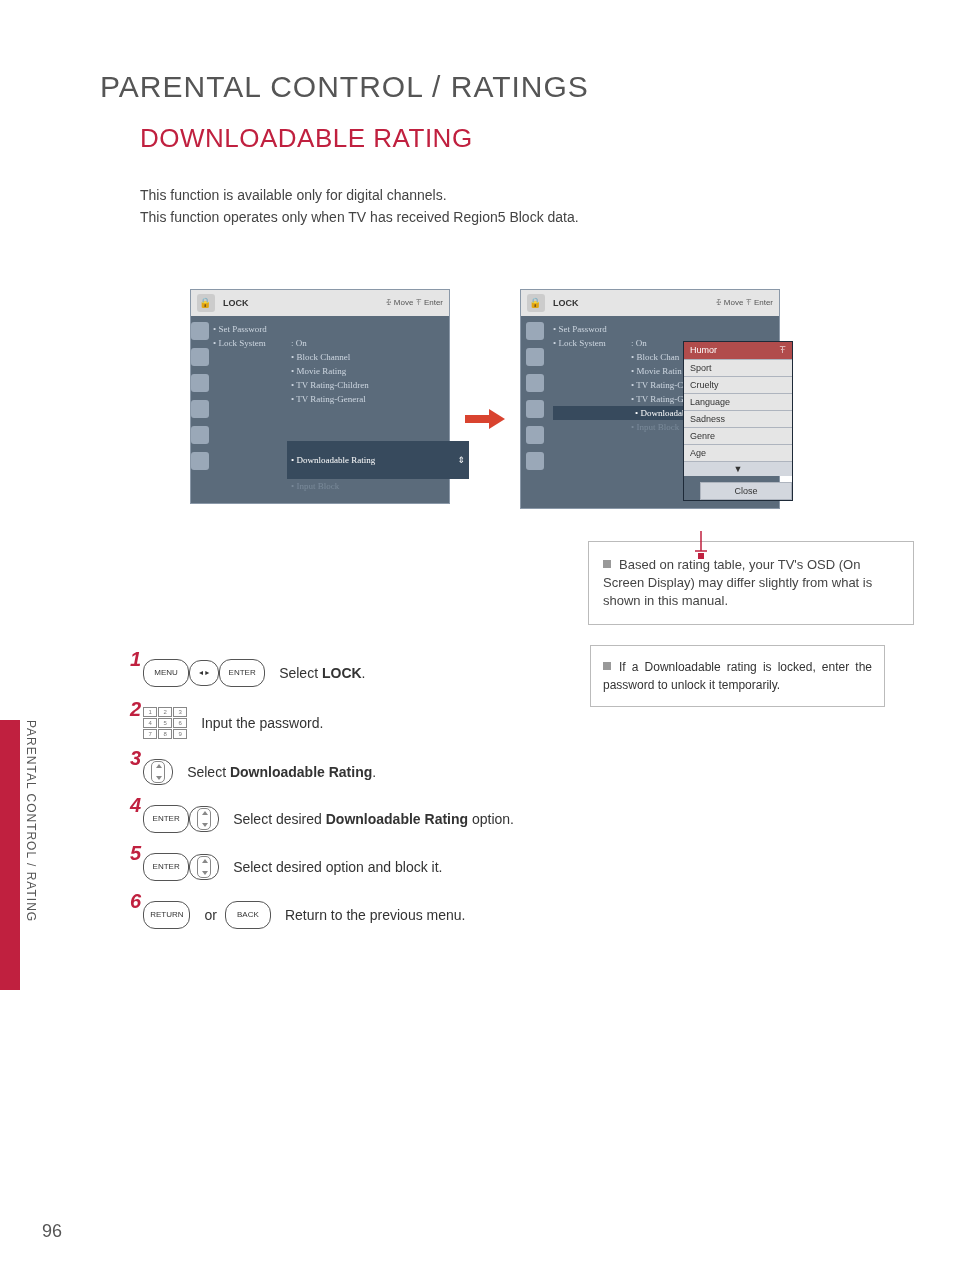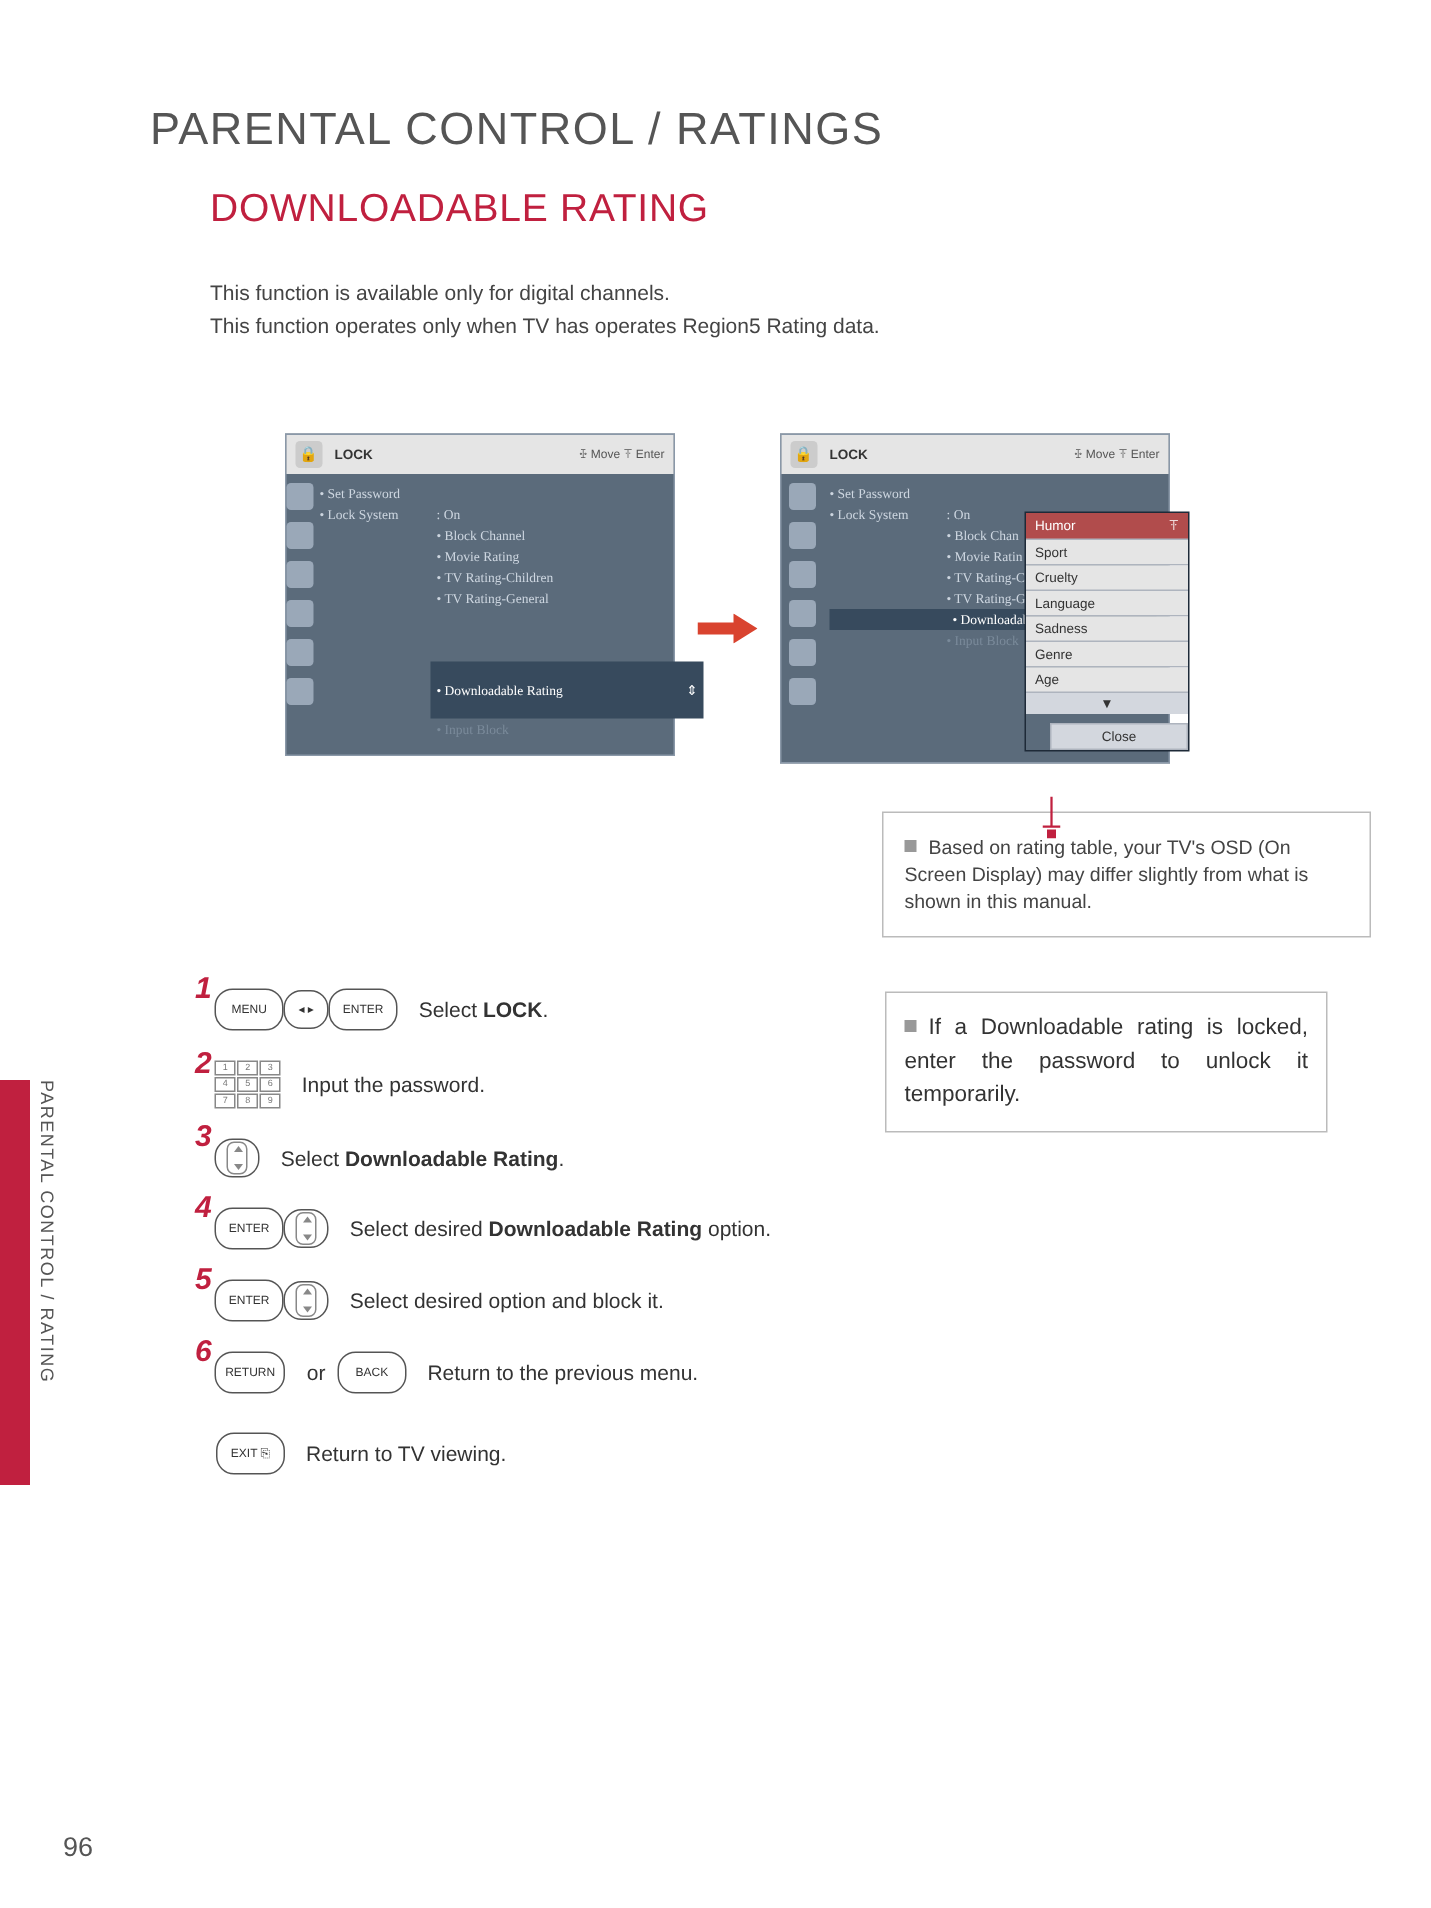--- a/index.html
+++ b/index.html
@@ -129,24 +129,23 @@
     margin-top:34px;
     margin-left:30px;
     position:relative;
   }
   .right-note{
     position:absolute;
     left:460px;top:-14px;
     width:295px;
     border:1px solid #bbb;
     padding:12px;
-    font-size:15px;
+    font-size:12px;
     line-height:1.5;
     text-align:justify;
-    margin-top:16px;
   }
   .step{
     display:flex;
     align-items:center;
     margin-bottom:20px;
     font-size:14px;
     color:#333;
   }
   .stepnum{
     color:#c0203f;font-size:20px;font-style:italic;font-weight:bold;margin-right:2px;
@@ -200,21 +199,21 @@
 
 <div class="sidebar-tab"></div>
 <div class="sidebar-label">PARENTAL CONTROL / RATING</div>
 <div class="pagenum">96</div>
 
 <div class="page">
   <h1>PARENTAL CONTROL / RATINGS</h1>
   <h2>DOWNLOADABLE RATING</h2>
   <div class="intro">
     <div>This function is available only for digital channels.</div>
-    <div>This function operates only when TV has operates Region5 Rating data.</div>
+    <div>This function operates only when TV has received Region5 Block data.</div>
   </div>
 
   <div class="screens">
 
     <div class="screen">
       <div class="screen-header">
         <div class="hicon">🔒</div>
         <span>LOCK</span>
         <span class="hint">ꔀ Move   ꔉ Enter</span>
       </div>
@@ -427,22 +426,15 @@
       <div class="keycap-group">
         <span class="keycap">RETURN</span>
       </div>
       <span style="margin-right:8px;">or</span>
       <div class="keycap-group">
         <span class="keycap">BACK</span>
       </div>
       <span>Return to the previous menu.</span>
     </div>
 
-    <div class="step" style="margin-top:26px;">
-      <span style="width:14px;"></span>
-      <div class="keycap-group">
-        <span class="keycap">EXIT ⎘</span>
-      </div>
-      <span>Return to TV viewing.</span>
-    </div>
 
   </div>
 </div>
 
 </body></html>

